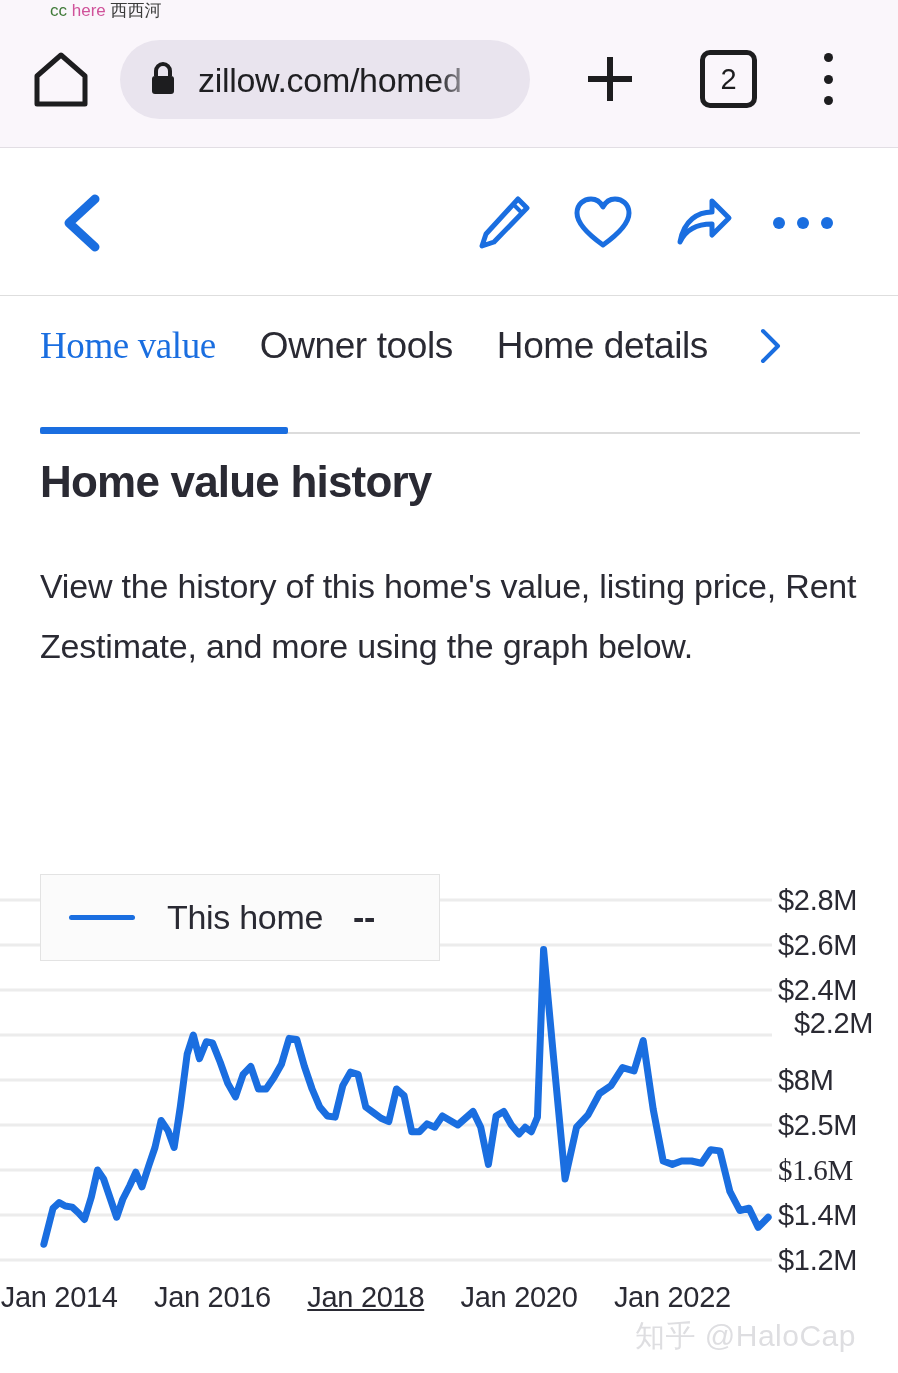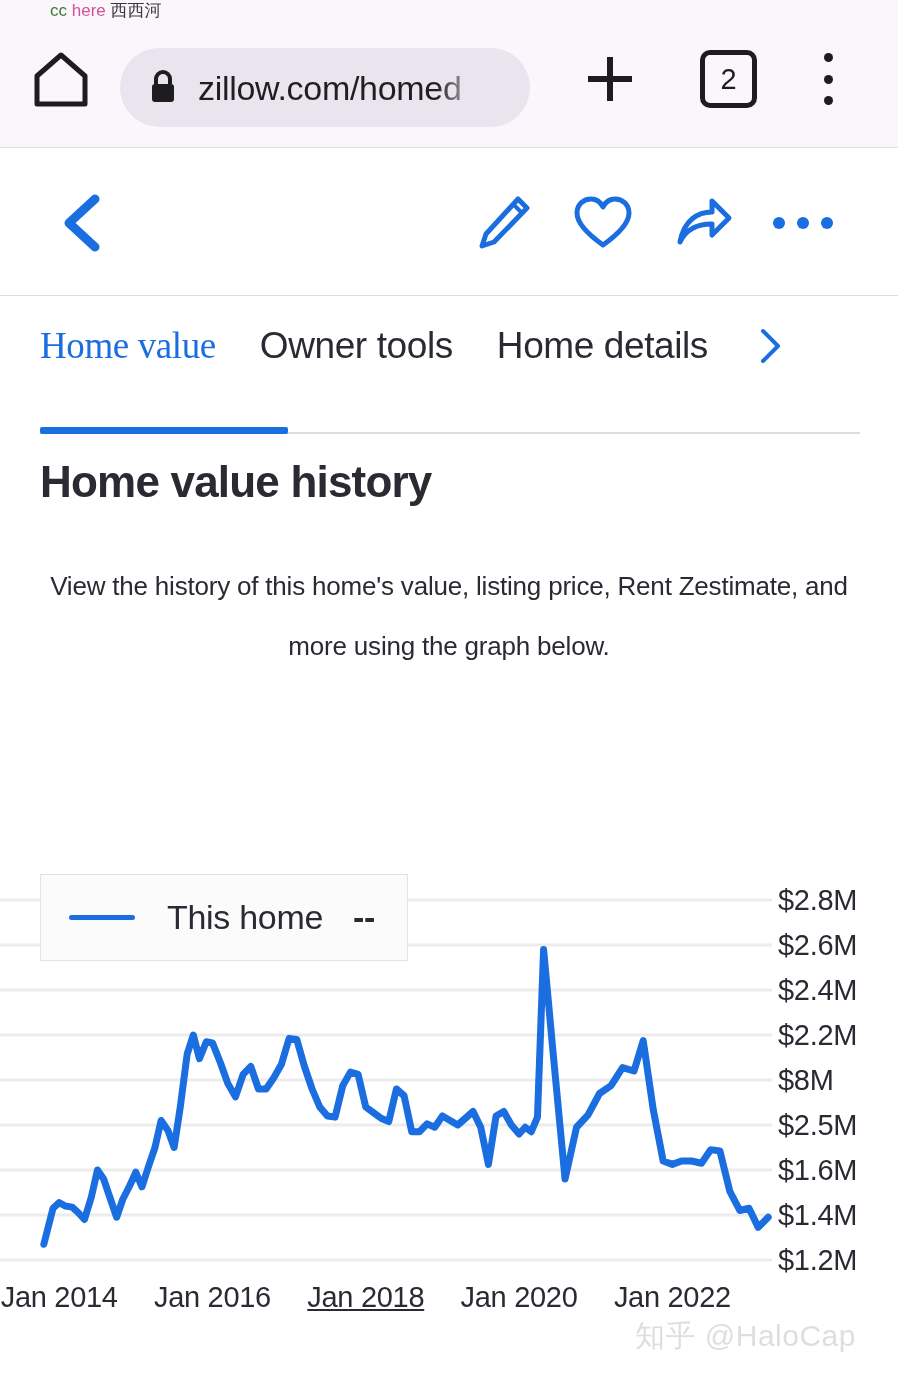--- a/index.html
+++ b/index.html
@@ -45,21 +45,21 @@
   .home-btn {
     position: absolute;
     left: 33px;
     top: 50px;
     width: 56px;
     height: 58px;
   }
   .omnibox {
     position: absolute;
     left: 120px;
-    top: 48px;
+    top: 40px;
     width: 410px;
     height: 79px;
     background: #e9e4ee;
     border-radius: 40px;
     box-sizing: border-box;
     overflow: hidden;
   }
   .lock-icon {
     position: absolute;
     left: 28px;
@@ -225,25 +225,24 @@
     font-size: 44px;
     font-weight: bold;
     color: #2a2a33;
     letter-spacing: -0.8px;
   }
   .section-body {
     position: absolute;
     left: 40px;
     top: 556px;
     width: 818px;
-    font-size: 26px;
+    font-size: 34px;
     line-height: 60px;
     color: #2a2a33;
     letter-spacing: -0.2px;
-    text-align: center;
   }
 
   
   .chart-area {
     position: absolute;
     left: 0;
     top: 875px;
     width: 714px;
     height: 400px;
   }
@@ -283,21 +282,21 @@
     white-space: nowrap;
     transform: translateX(-50%);
     letter-spacing: -0.3px;
   }
 
   
   .legend-box {
     position: absolute;
     left: 40px;
     top: 874px;
-    width: 368px;
+    width: 400px;
     height: 87px;
     background: #fbfbfb;
     border: 1px solid #e3e3e3;
     box-sizing: border-box;
     display: flex;
     align-items: center;
     z-index: 12;
   }
   .legend-swatch {
     width: 66px;
@@ -439,24 +438,24 @@
       <line x1="0" x2="772" y1="250" y2="250" stroke="#ececec" stroke-width="3"></line>
       <line x1="0" x2="772" y1="295" y2="295" stroke="#ececec" stroke-width="3"></line>
       <line x1="0" x2="772" y1="340" y2="340" stroke="#ececec" stroke-width="3"></line>
       <line x1="0" x2="772" y1="385" y2="385" stroke="#ececec" stroke-width="3"></line>
       <path d="M43.83 369.25 L53.03 333.25 L59.16 327.63 L65.29 331.00 L72.19 332.13 L78.32 337.75 L84.46 344.50 L91.35 322.00 L97.49 295.00 L103.62 304.00 L110.52 324.25 L116.65 342.25 L122.78 324.25 L129.68 310.75 L135.81 297.25 L141.94 311.88 L148.84 290.50 L154.97 272.50 L161.11 245.50 L168.00 255.63 L174.14 272.50 L180.27 232.00 L187.17 179.13 L193.30 160.00 L199.43 183.63 L206.33 166.75 L212.46 167.88 L220.13 187.00 L227.79 208.38 L235.46 221.88 L243.12 199.38 L250.79 191.50 L258.45 214.00 L266.12 214.00 L273.78 202.75 L281.45 189.25 L289.11 163.38 L296.77 164.50 L304.44 191.50 L312.10 214.00 L319.77 232.00 L327.43 241.00 L335.10 242.13 L342.76 210.63 L350.43 197.13 L358.09 199.38 L365.76 232.00 L373.42 237.62 L381.09 243.25 L388.75 246.63 L396.42 214.00 L404.08 220.75 L411.75 256.75 L419.41 256.75 L427.08 248.87 L434.74 252.25 L442.41 241.00 L450.07 245.50 L457.74 250.00 L465.40 243.25 L473.07 236.50 L480.73 252.25 L488.40 289.38 L496.06 241.00 L503.73 236.50 L511.39 250.00 L519.06 259.00 L525.19 252.25 L531.32 256.75 L537.45 242.13 L543.59 74.50 L553.55 182.50 L565.05 304.00 L576.54 252.25 L588.04 239.88 L599.54 218.50 L611.04 210.63 L622.53 192.63 L634.03 196.00 L643.23 165.63 L653.19 234.25 L663.16 286.00 L672.36 289.38 L681.55 286.00 L691.52 286.00 L701.48 288.25 L710.68 274.75 L719.88 275.88 L729.84 316.38 L739.81 335.50 L749.01 333.25 L758.20 352.38 L768.17 342.25" fill="none" stroke="#1a6ee0" stroke-width="7" stroke-linejoin="round" stroke-linecap="round"></path>
     </svg>
   <div class="y-labels" id="y-labels">
       <div class="y-label" style="top: 25px;">$2.8M</div>
       <div class="y-label" style="top: 70px;">$2.6M</div>
       <div class="y-label" style="top: 115px;">$2.4M</div>
-      <div class="y-label" style="top: 160px;">$2.2M</div>
+      <div class="y-label" style="top: 148px; margin-left: 16px;">$2.2M</div>
       <div class="y-label" style="top: 205px;">$8M</div>
       <div class="y-label" style="top: 250px;">$2.5M</div>
-      <div class="y-label" style="top: 295px;">$1.6M</div>
+      <div class="y-label" style="top: 295px; font-family: Liberation Serif, serif;">$1.6M</div>
       <div class="y-label" style="top: 340px;">$1.4M</div>
       <div class="y-label" style="top: 385px;">$1.2M</div>
     </div>
 </div>
 
 <div class="x-labels" id="x-labels">
     <div class="x-label" style="left: 59.1623px;">Jan 2014</div>
     <div class="x-label" style="left: 212.461px;">Jan 2016</div>
     <div class="x-label" style="left: 365.759px; text-decoration: underline;">Jan 2018</div>
     <div class="x-label" style="left: 519.058px;">Jan 2020</div>

